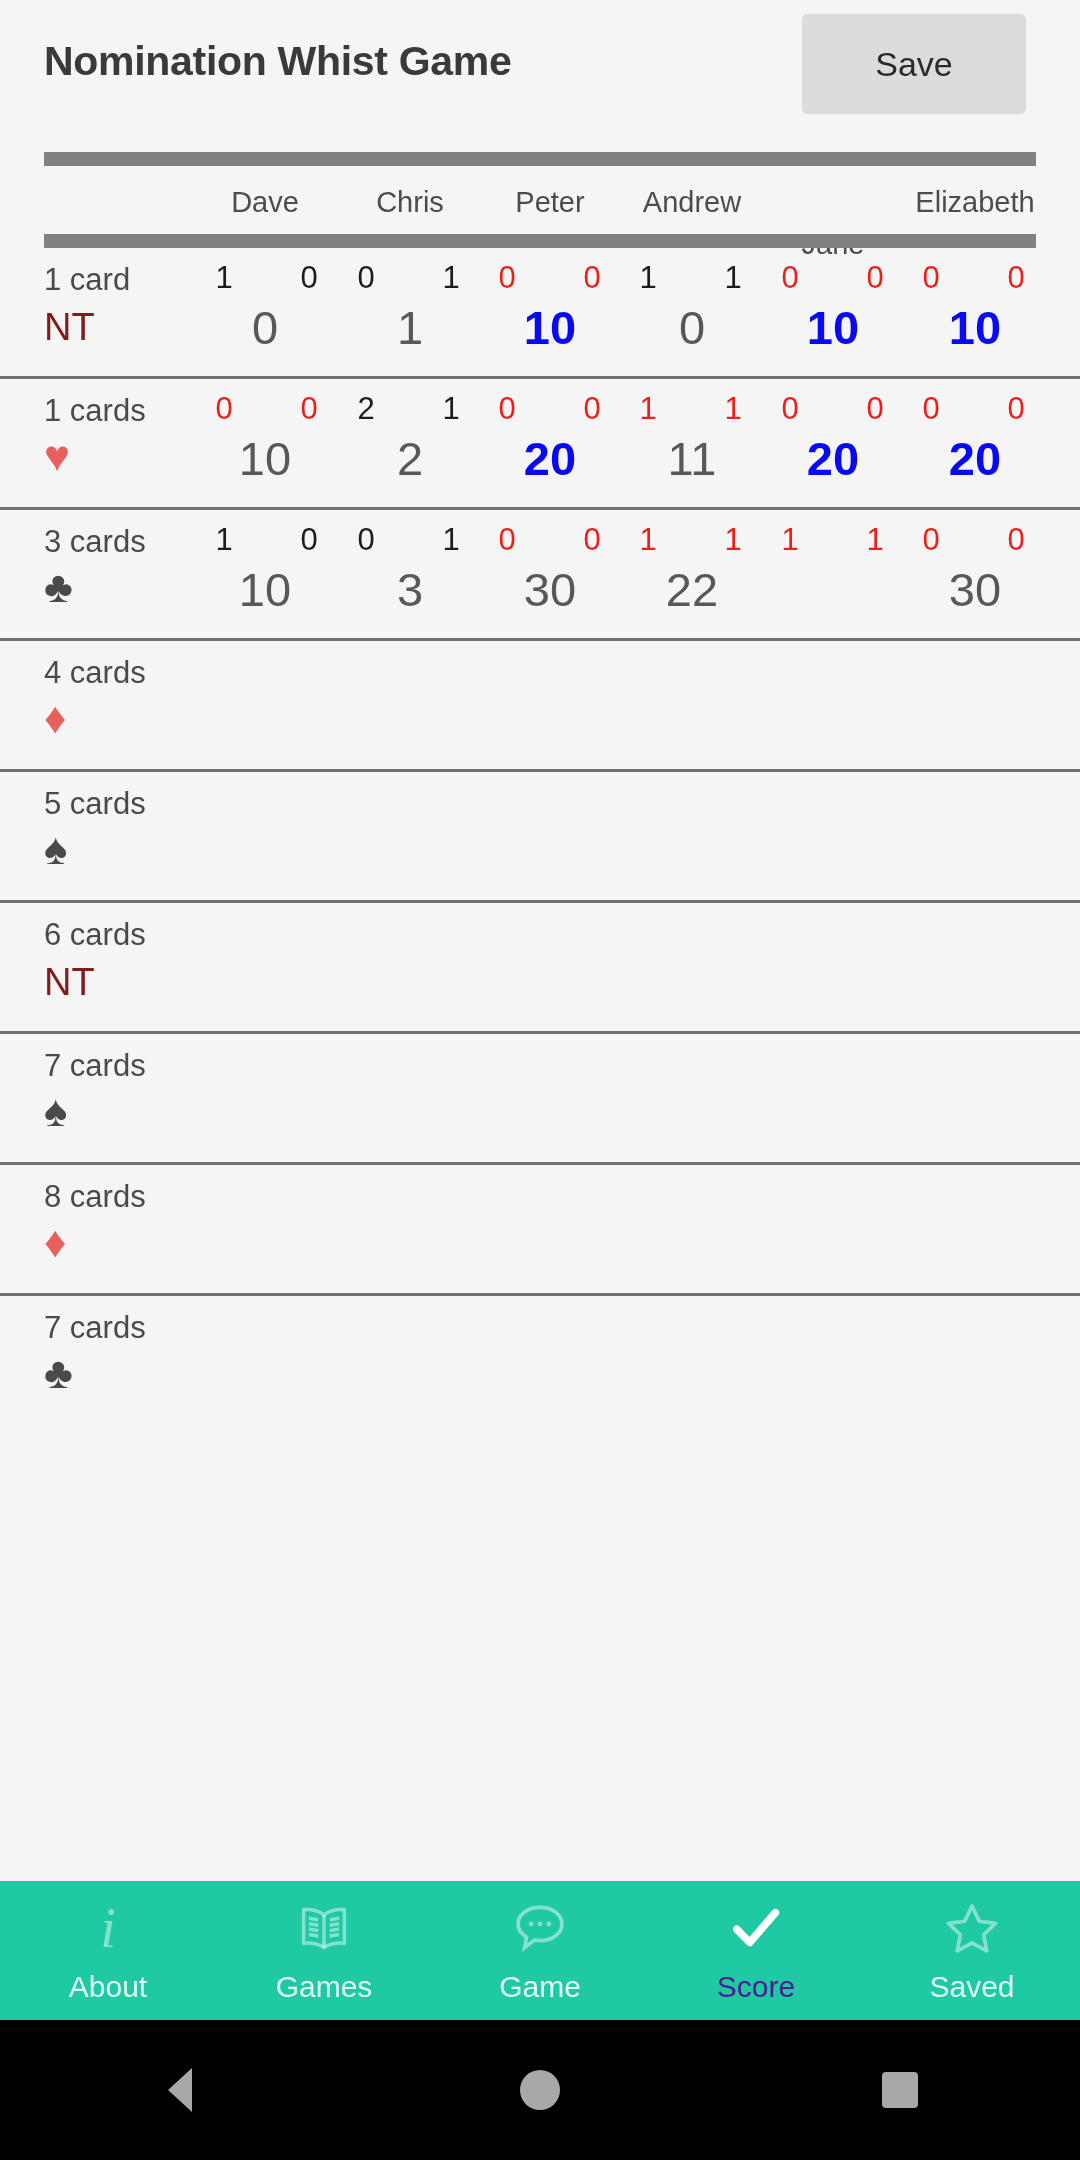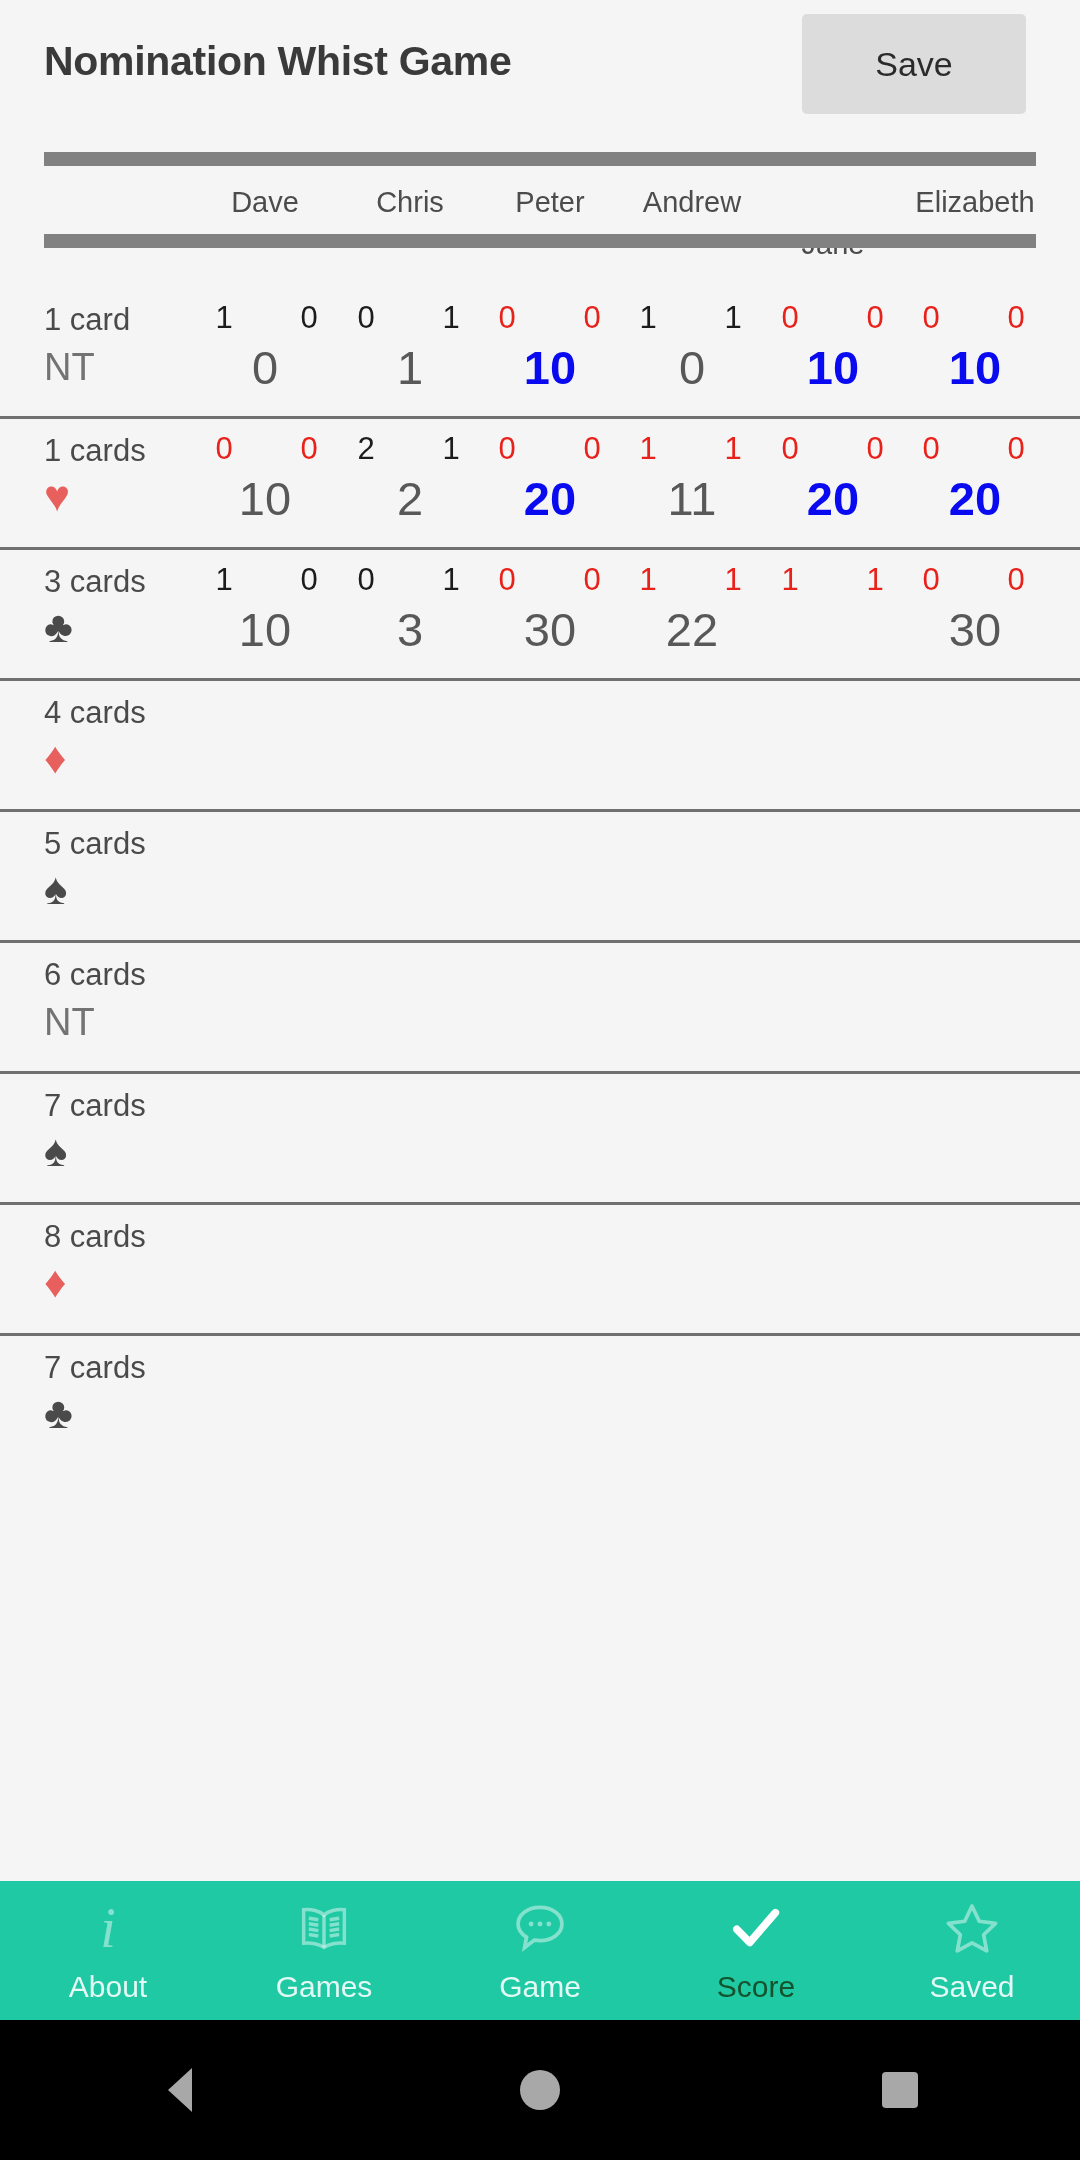--- a/index.html
+++ b/index.html
@@ -76,21 +76,20 @@
     color: #4c4c4c;
     white-space: nowrap;
   }
 
   
   .table {
     position: absolute;
     top: 248px;
     left: 0;
     width: 1080px;
-    margin-top: 40px;
   }
   .round {
     position: relative;
     width: 1080px;
     height: 131px;
     border-bottom: 3px solid #707070;
     margin: 0 auto;
   }
   .round.no-rule { border-bottom: none; }
   .round-inner {
@@ -111,21 +110,21 @@
   }
   .suit {
     position: absolute;
     left: 0;
     top: 52px;
     font-size: 44px;
     line-height: 50px;
     color: #4a4a4a;
   }
   .suit.red  { color: #e8605d; }
-  .suit.nt   { font-size: 38px; color: #737373; line-height: 54px; }
+  .suit.nt   { font-size: 38px; color: #7f1d1d; line-height: 54px; }
 
   
   .bt {
     position: absolute;
     top: 12px;
     width: 46px;
     text-align: center;
     font-size: 31px;
     color: #1c1c1c;
   }
@@ -171,21 +170,21 @@
     justify-content: center;
     color: rgba(255,255,255,0.45);
   }
   .tab.active .tab-icon { color: #ffffff; }
   .tab-label {
     margin-top: 12px;
     font-size: 30px;
     color: rgba(255,255,255,0.88);
     white-space: nowrap;
   }
-  .tab.active .tab-label { color: #14532d; }
+  .tab.active .tab-label { color: #4c1d95; }
   .tab-icon svg { display: block; }
   .icon-i {
     font-size: 56px;
     font-style: italic;
     font-family: "Liberation Serif", serif;
     line-height: 56px;
   }
 
   
   .sysnav {

